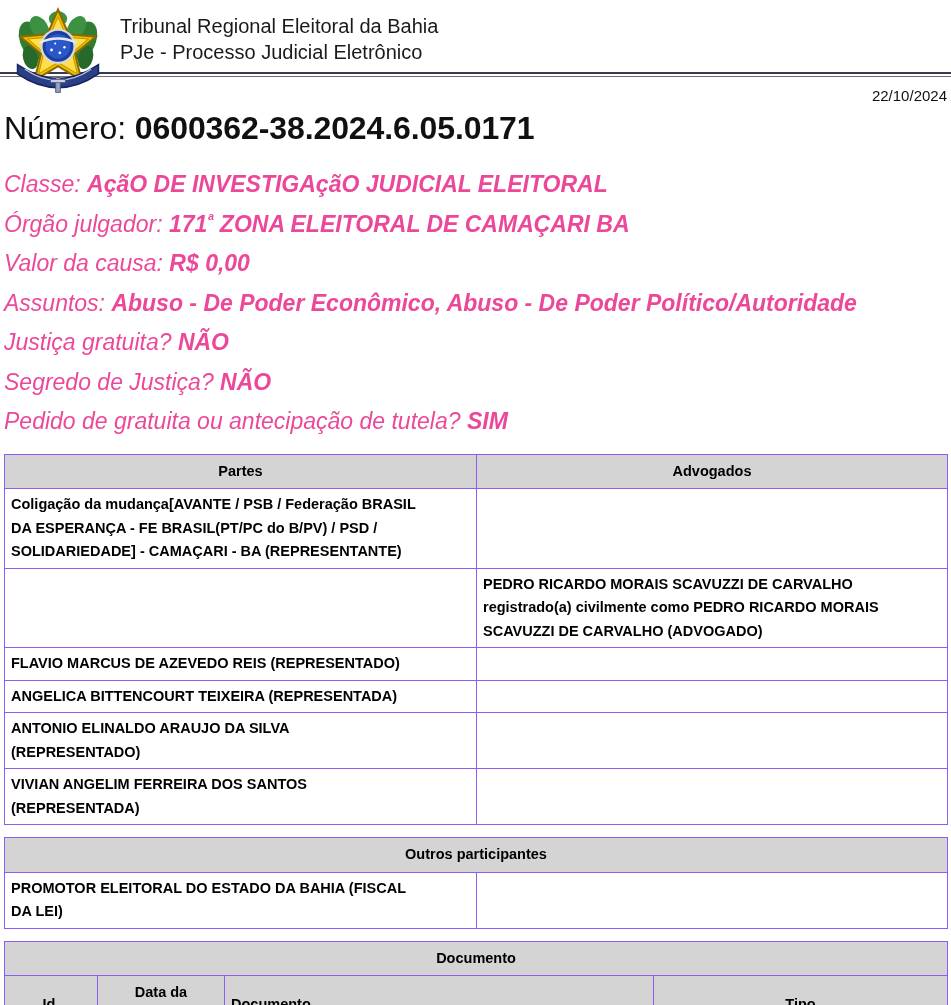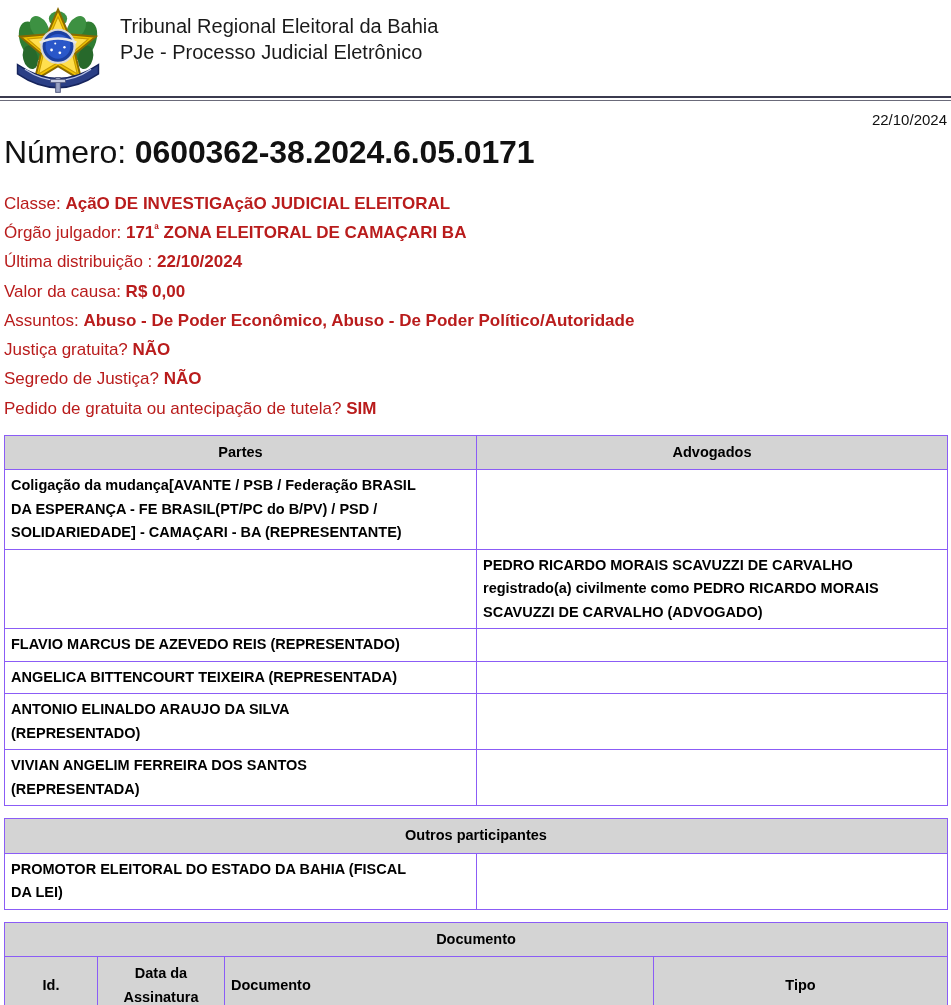--- a/index.html
+++ b/index.html
@@ -14,21 +14,21 @@
     font-family: "Liberation Sans", sans-serif;
     color: #000000;
     -webkit-font-smoothing: antialiased;
   }
 
   
   .doc-header {
     display: flex;
     align-items: flex-start;
     padding: 4px 8px 0 12px;
-    height: 96px;
+    height: 72px;
     box-sizing: border-box;
   }
   .brasao {
     width: 92px;
     height: 92px;
     flex: 0 0 92px;
     margin-right: 16px;
   }
   .brasao svg { display: block; width: 92px; height: 92px; }
   .header-titles {
@@ -63,24 +63,25 @@
     color: #111;
     letter-spacing: -0.1px;
   }
   .numero-line .val { font-weight: bold; }
 
   
   .meta {
     padding: 18px 0 0 4px;
   }
   .meta-row {
-    font-size: 17px;
+    font-size: 23px;
     line-height: 1.72;
-    color: #b91c1c;
+    color: #ec4899;
     white-space: nowrap;
+    font-style: italic;
   }
   .meta-row .lbl { font-weight: normal; }
   .meta-row .val { font-weight: bold; }
   sup.ord {
     font-size: 0.72em;
     vertical-align: 0.42em;
     line-height: 0;
   }
 
   
@@ -164,24 +165,20 @@
 </div>
 
 <div class="meta">
   <div class="meta-row">
     <span class="lbl">Classe:</span>
     <span class="val">AçãO DE INVESTIGAçãO JUDICIAL ELEITORAL</span>
   </div>
   <div class="meta-row">
     <span class="lbl">Órgão julgador:</span>
     <span class="val"><span>171</span><sup class="ord">ª</sup><span> ZONA ELEITORAL DE CAMAÇARI BA</span></span>
-  </div>
-  <div class="meta-row">
-    <span class="lbl">Última distribuição :</span>
-    <span class="val">22/10/2024</span>
   </div>
   <div class="meta-row">
     <span class="lbl">Valor da causa:</span>
     <span class="val">R$ 0,00</span>
   </div>
   <div class="meta-row">
     <span class="lbl">Assuntos:</span>
     <span class="val">Abuso - De Poder Econômico, Abuso - De Poder Político/Autoridade</span>
   </div>
   <div class="meta-row">

